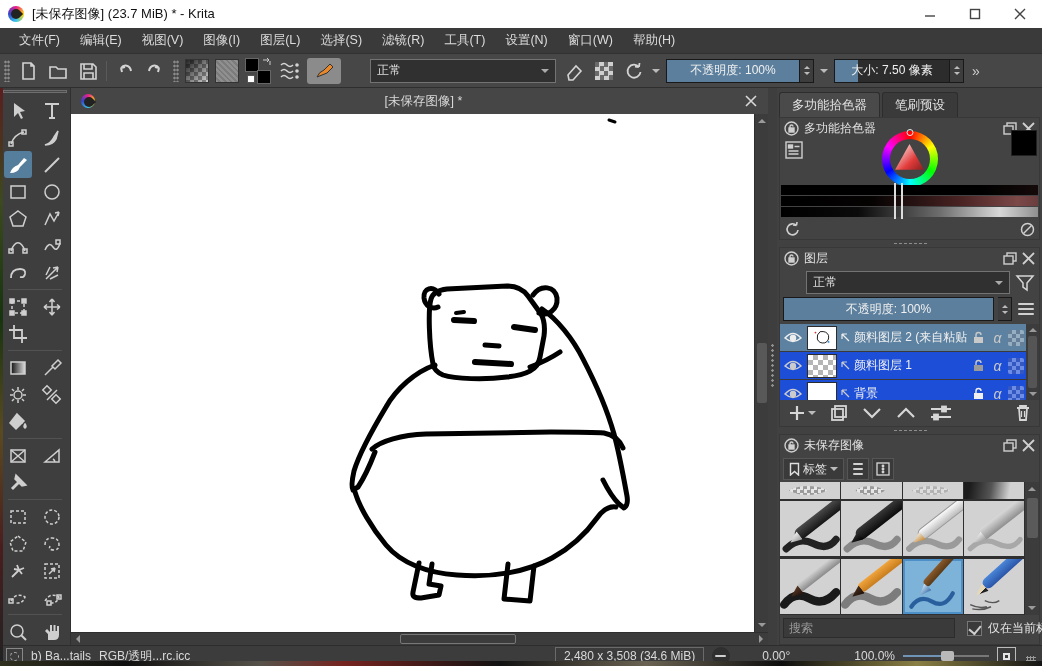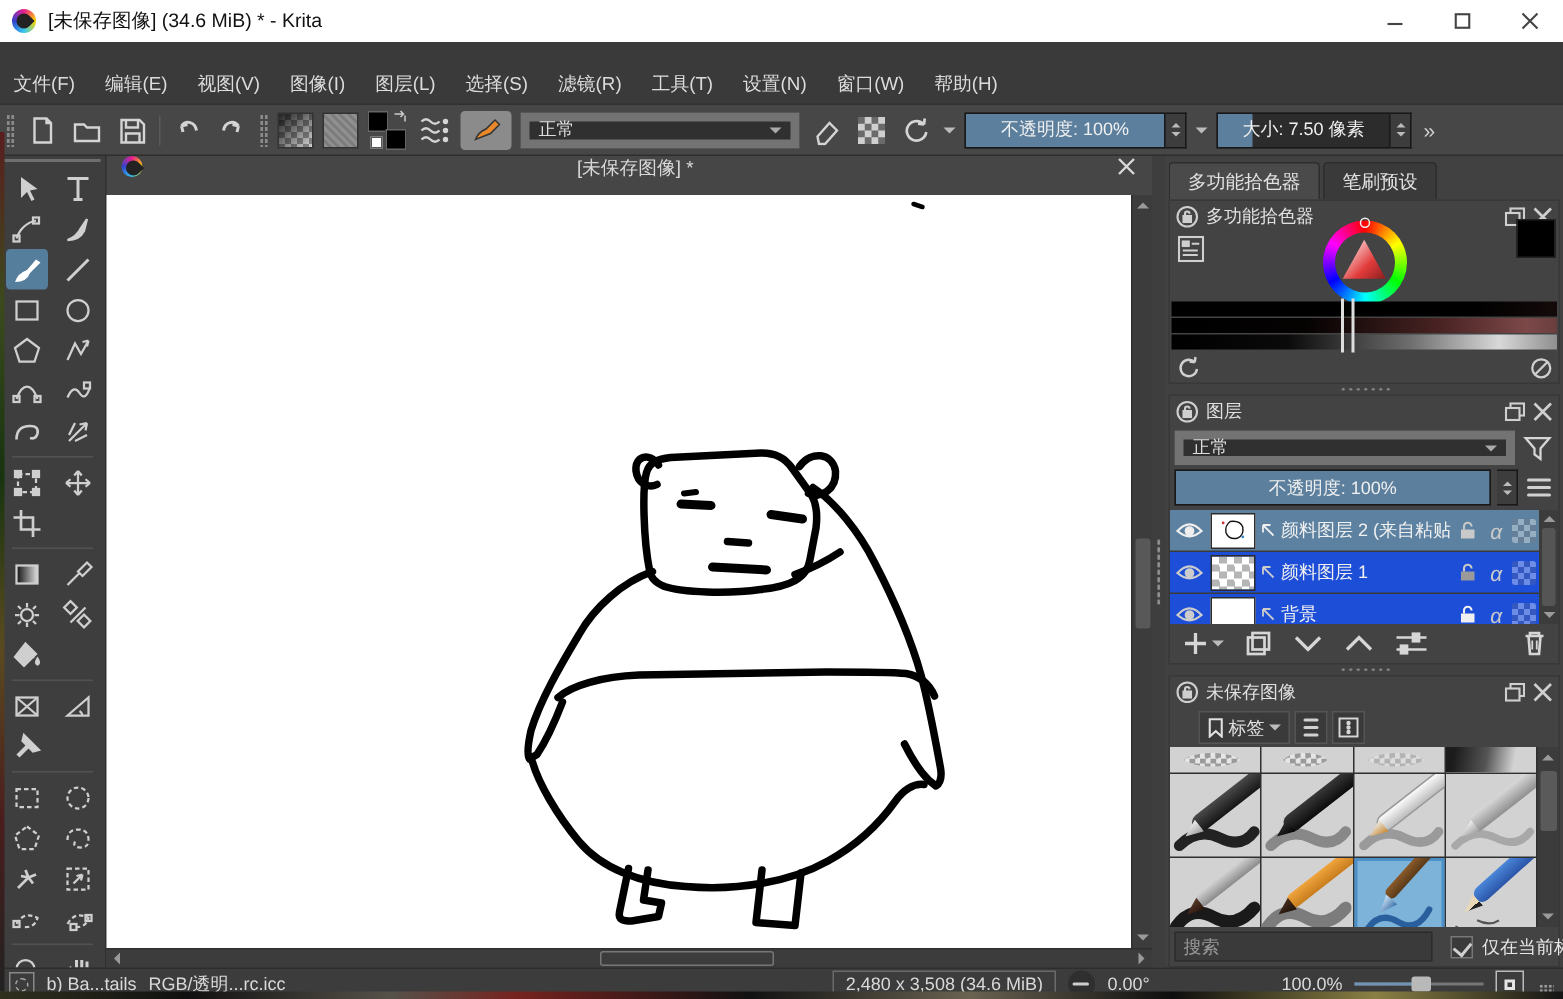--- a/index.html
+++ b/index.html
@@ -10,40 +10,40 @@
   
   .titlebar { height:28px; background:#ffffff; color:#111; display:flex; align-items:center; padding-left:8px; flex:none; }
   .krita-logo { width:16px; height:16px; border-radius:50%; background:conic-gradient(#e91e8c,#ffd400,#35c7f0,#3344cc,#e91e8c); position:relative; margin-right:8px; flex:none;}
   .krita-logo::after{content:"";position:absolute;left:3px;top:3px;width:10px;height:10px;border-radius:50% 0 50% 50%;background:#222;transform:rotate(45deg);}
   .titlebar .ttl { font-size:13px; }
   .wincaption { margin-left:auto; display:flex; height:28px; }
   .capbtn { width:45px; height:28px; display:flex; align-items:center; justify-content:center; color:#333; }
   .capbtn svg { stroke:#444; }
 
   
-  .menubar { height:42px; background:#3a3a3a; display:flex; align-items:flex-end; gap:2px; flex:none; border-bottom:1px solid #313131;}
+  .menubar { height:26px; background:#3a3a3a; display:flex; align-items:flex-start; padding-left:10px; gap:2px; flex:none; border-bottom:1px solid #313131;}
   .menubar span { padding:4px 9px; color:#dcdcdc; font-size:12.5px; }
 
   
   .toolbar { height:34px; background:#474747; display:flex; align-items:center; padding:0 4px; gap:6px; flex:none; border-bottom:1px solid #2e2e2e;}
   .grip { width:6px; height:22px; background-image:radial-gradient(#8a8a8a 1px, transparent 1.2px); background-size:3px 4px; flex:none;}
   .tbtn { width:24px; height:24px; display:flex; align-items:center; justify-content:center; flex:none;}
   .tbtn svg{ stroke:#d4d4d4; fill:none; stroke-width:1.6;}
   .tsep { width:1px; height:20px; background:#5a5a5a; flex:none;}
   .swatch { width:24px; height:24px; flex:none; border:1px solid #333;}
   .sw-grad { background:linear-gradient(135deg, rgba(0,0,0,.85), rgba(0,0,0,.1)), repeating-conic-gradient(#9a9a9a 0 25%, #e8e8e8 0 50%); background-size:cover,8px 8px;}
   .sw-pattern { background:repeating-linear-gradient(45deg,#8f8f8f 0 2px,#7c7c7c 2px 4px);}
   .fgbg { width:26px; height:26px; position:relative; flex:none;}
   .fgbg .fg{position:absolute;left:0;top:0;width:14px;height:14px;background:#000;border:1px solid #666;}
   .fgbg .bg{position:absolute;right:0;bottom:0;width:14px;height:14px;background:#000;border:1px solid #666;}
   .fgbg .wh{position:absolute;left:2px;bottom:1px;width:8px;height:8px;background:#fff;border:1px solid #555;}
   .fgbg svg{position:absolute;right:-1px;top:-2px;}
   .brushsel svg{stroke:#d4d4d4;}
   .editbtn { width:34px; height:26px; background:#8b8b8b; border-radius:3px; display:flex;align-items:center;justify-content:center; flex:none;}
-  .combo { height:24px; background:#303030; border:6px solid #737373; display:flex; align-items:center; padding:0 6px; position:relative; color:#ddd;}
+  .combo { height:24px; background:#303030; border:1px solid #737373; display:flex; align-items:center; padding:0 6px; position:relative; color:#ddd;margin-left:23px;}
   .combo .arr{ margin-left:auto; width:0;height:0;border:4px solid transparent;border-top-color:#aaa; transform:translateY(2px);}
   .combo-blend{ width:186px; }
   .kslider { height:24px; background:#2c2c2c; border:1px solid #191919; position:relative; overflow:hidden; flex:none;}
   .kslider .fill{position:absolute;left:0;top:0;bottom:0;background:#5b7f9d;}
   .kslider .lab{position:absolute;inset:0;display:flex;align-items:center;justify-content:center;font-size:12px;color:#f0f0f0;white-space:nowrap;}
   .spin{ width:14px;height:24px;background:#3d3d3d;border:1px solid #191919;border-left:none;display:flex;flex-direction:column;align-items:center;justify-content:center;gap:3px;flex:none;}
   .spin i{width:0;height:0;border:3.5px solid transparent;}
   .spin i.up{border-bottom-color:#bbb;border-top:none;}
   .spin i.dn{border-top-color:#bbb;border-bottom:none;}
   .smallarr{width:0;height:0;border:4px solid transparent;border-top-color:#bbb;transform:translateY(2px);flex:none;}
@@ -57,21 +57,21 @@
   .tbhead { width:64px; height:20px; background:#4a4a4a; border:1px solid #6e6e6e; margin-bottom:4px;}
   .tools { display:grid; grid-template-columns:28px 28px; gap:0 6px; }
   .tool { width:28px; height:27px; display:flex; align-items:center; justify-content:center; border-radius:3px;}
   .tool svg{ stroke:#cfcfcf; fill:none; stroke-width:1.5; }
   .tool.active{ background:#557d9c; }
   .toolsep{ grid-column:1 / 3; height:7px; position:relative;}
   .toolsep::after{content:"";position:absolute;left:4px;right:4px;top:3px;height:1px;background:#525252;}
 
   
   .canvaswin { width:698px; flex:none; display:flex; flex-direction:column; background:#464646; border-left:1px solid #303030;}
-  .tabbar { height:26px; display:flex; padding:0 10px; flex:none; }
+  .tabbar { height:26px; display:flex; align-items:center; padding:0 10px; flex:none; }
   .tabbar .ctitle { flex:1; text-align:center; color:#d8d8d8; font-size:12.5px;}
   .canvasbody { flex:1; display:flex; min-height:0;}
   .canvas { flex:1; background:#fff; position:relative; overflow:hidden;}
   .vscroll { width:14px; background:#3c3c3c; flex:none; display:flex; flex-direction:column; border-left:1px solid #2f2f2f;}
   .vscroll .thumb{ width:10px; margin:0 auto; background:#585858; border-radius:2px;}
   .scrollarrow { height:14px; display:flex; align-items:center; justify-content:center; flex:none;}
   .scrollarrow i{width:0;height:0;border:4px solid transparent;}
   .up i{border-bottom-color:#9a9a9a;border-top:none;}
   .down i{border-top-color:#9a9a9a;border-bottom:none;}
   .left-a i{border-right-color:#9a9a9a;border-left:none;}
@@ -140,21 +140,21 @@
   .lbadge.checkb{ background:repeating-conic-gradient(rgba(255,255,255,.35) 0 25%, rgba(120,120,120,.25) 0 50%); background-size:8px 8px; width:16px;height:16px; border-radius:2px;}
   .lvscroll{ width:13px; background:#3c3c3c; flex:none; display:flex; flex-direction:column;}
   .lvscroll .thumb{flex:1; margin:0 2px; background:#555; border-radius:2px;}
   .layfoot { height:26px; display:flex; align-items:center; gap:14px; padding:0 8px; }
   .layfoot svg{ stroke:#d6d6d6; fill:none; stroke-width:1.8;}
   .layfoot .sp{flex:1;}
 
   
   .brushfilter { display:flex; align-items:center; gap:3px; padding:2px 3px;}
   .brushfilter .combo{ flex:1; height:22px;}
-  .tagbtn{ height:22px; background:#3a3a3a; border:1px solid #555; display:flex; align-items:center; gap:3px; padding:0 5px; color:#e0e0e0;margin-left:16px;}
+  .tagbtn{ height:22px; background:#3a3a3a; border:1px solid #555; display:flex; align-items:center; gap:3px; padding:0 5px; color:#e0e0e0;}
   .sqbtn{ width:22px; height:22px; background:#3a3a3a; border:1px solid #555; display:flex; align-items:center; justify-content:center;}
   .brushgridwrap{ display:flex; height:133px; overflow:hidden;}
   .brushgrid { flex:1; display:grid; grid-template-columns:repeat(4,1fr); gap:1px; background:#2f2f2f; margin-top:-18px;}
   .bcell { background:#d2d2d2; position:relative; overflow:hidden; height:55px;}
   .bcell.partial{ height:17px; }
   .bcell.sel{ background:#7db3d8; outline:2px solid #4d90c8; outline-offset:-2px;}
   .bscroll{ width:15px; background:#3c3c3c; flex:none; display:flex; flex-direction:column; border-left:1px solid #2f2f2f;}
   .bscroll .thumb{ height:40px; width:11px; margin:2px auto 0; background:#5a5a5a; border-radius:2px;}
   .bscroll .sp{flex:1;}
   .pen { position:absolute; width:58px; height:12px; border-radius:6px 3px 3px 6px; transform-origin:left center;}
@@ -188,21 +188,21 @@
   .leftedge{ position:absolute; left:0; top:88px; width:3px; bottom:5px; background:linear-gradient(#5a1e1e,#3c4a1e 20%,#16340f 40%,#5a4a20 60%,#4a1d1d 80%,#222);}
   .bottomedge{ position:absolute; left:0; right:0; bottom:0; height:5px; background:linear-gradient(90deg,#30301f,#101010 12%,#56524a 25%,#76231f 33%,#121212 48%,#6a6352 62%,#0e0e0e 75%,#8a8044 88%,#141414);}
 </style>
 </head>
 <body>
 
 <div class="win">
 
   <div class="titlebar">
     <div class="krita-logo"></div>
-    <div class="ttl">[未保存图像]  (34.6 MiB)  * - Krita</div>
+    <div class="ttl">[未保存图像]  (23.7 MiB)  * - Krita</div>
     <div class="wincaption">
       <div class="capbtn">
           <svg width="12" height="12">
             <line x1="1" y1="8" x2="11" y2="8" stroke-width="1.4"></line>
           </svg>
         </div>
       <div class="capbtn">
           <svg width="12" height="12">
             <rect x="1.5" y="1.5" width="9" height="9" fill="none" stroke-width="1.4"></rect>
           </svg>
@@ -965,21 +965,21 @@
   </div>
 
   <div class="statusbar">
     <div class="statusicon">
         <i></i>
       </div>
     <span>b) Ba...tails</span>
     <span>RGB/透明...rc.icc</span>
     <span class="dimsbox">2,480 x 3,508 (34.6 MiB)</span>
     <div class="rotdial"></div>
-    <span style="width:52px;text-align:left;">0.00°</span>
+    <span style="width:52px;text-align:right;">0.00°</span>
     <span style="margin-left:56px;">100.0%</span>
     <div class="zoomslider">
       <div class="line"></div>
         <div class="linefill"></div>
         <div class="knob"></div>
     </div>
     <div class="fitbtn">
         <i></i>
       </div>
     <div class="grips"></div>

